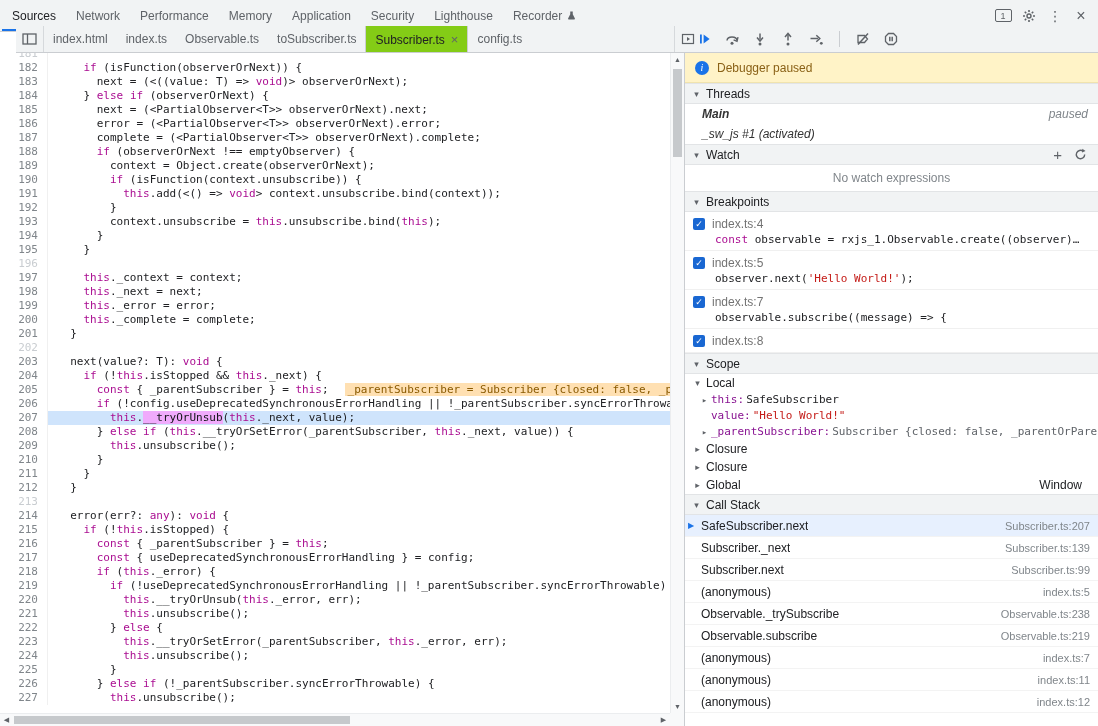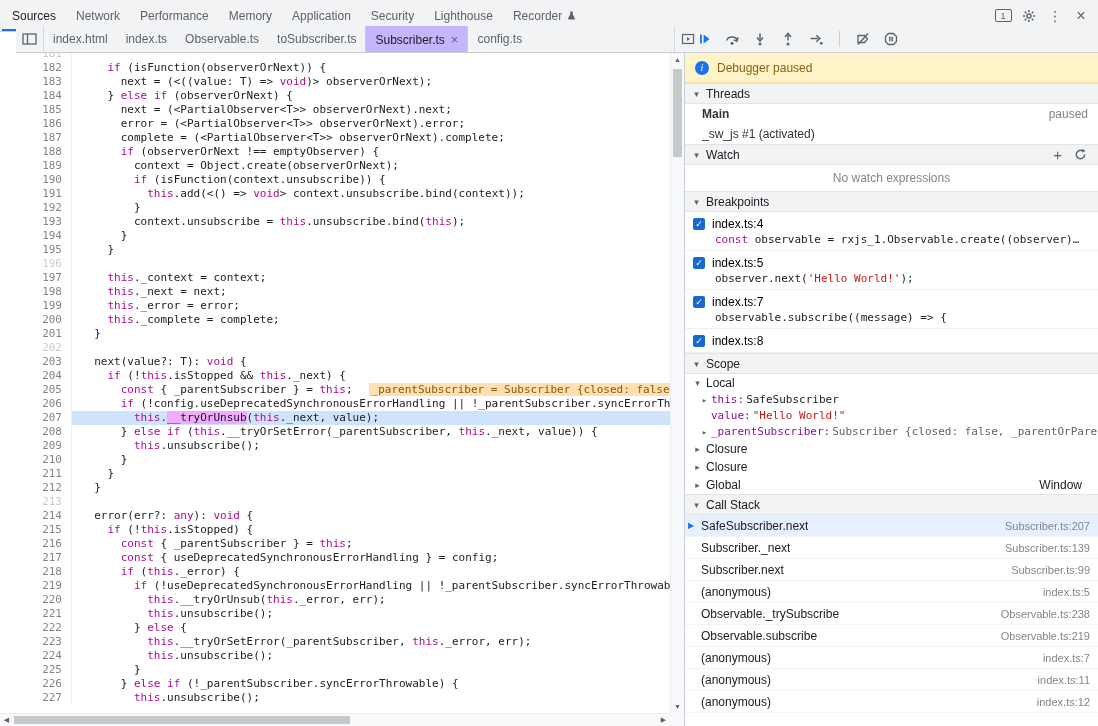--- a/index.html
+++ b/index.html
@@ -19,28 +19,28 @@
     font-size:9px; color:#5f6368; display:flex; align-items:center; justify-content:center; padding:0 2px; }
   .kebab { font-size:14px; line-height:1; }
   .closex { font-size:16px; line-height:1; }
 
   
   .subbar { position:absolute; top:26px; left:16px; width:684px; height:27px; background:#f1f3f4;
     border-bottom:1px solid #cacdd1; display:flex; align-items:stretch; overflow:visible; z-index:3; }
   .nav-toggle { width:28px; display:flex; align-items:center; justify-content:center; border-right:1px solid #d6d9dc; }
   .file-tabs { display:flex; align-items:stretch; flex:1; overflow:hidden; }
   .file-tab { padding:0 9px; display:flex; align-items:center; gap:6px; color:#5f6368; white-space:nowrap; }
-  .file-tab.active { background:#c4b5fd; border-left:1px solid #cacdd1; border-right:1px solid #cacdd1;
+  .file-tab.active { background:#84cc16; border-left:1px solid #cacdd1; border-right:1px solid #cacdd1;
     color:#202124; margin-bottom:-1px; }
   .tab-close { font-size:13px; color:#5f6368; line-height:1; }
   .subbar-right { width:26px; display:flex; align-items:center; justify-content:center; border-left:1px solid #d6d9dc; }
 
   
   .editor { position:absolute; top:53px; left:0; width:684px; height:673px; background:#fff; }
-  .code-area { position:absolute; left:0; top:0; right:14px; bottom:13px; overflow:hidden;margin-left:24px; }
+  .code-area { position:absolute; left:0; top:0; right:14px; bottom:13px; overflow:hidden; }
   #code-lines { margin-top:-6px; }
   .cline { display:flex; height:14px; line-height:14px; font-family:"DejaVu Sans Mono", monospace;
     font-size:11px; white-space:pre; }
   .ln { width:48px; min-width:48px; text-align:right; padding-right:9px; color:#80868b;
     background:#fff; border-right:1px solid #f0f0f0; }
   .ln.dim { color:#c9cdd1; }
   .ct { flex:1; padding-left:9px; overflow:hidden; color:#202124; }
   .cline.cur .ct { background:#cfe4fc; }
   .tk-k { color:#aa0d91; }
   .tk-p { color:#202124; }
@@ -74,31 +74,31 @@
     font-size:10px; font-family:"Liberation Serif", serif; font-style:italic;
     display:flex; align-items:center; justify-content:center; }
   .banner-text { color:#8a6116; }
 
   .sec-h { height:21px; background:#f1f3f4; border-top:1px solid #e2e4e6; border-bottom:1px solid #e2e4e6;
     display:flex; align-items:center; gap:5px; padding:0 7px; color:#202124; }
   .tri { font-size:9px; color:#5f6368; width:9px; text-align:center; }
   .sec-sp { margin-left:auto; display:flex; align-items:center; gap:12px; padding-right:4px; }
   .plus-ic { font-size:15px; color:#5f6368; line-height:1; }
 
-  .thread-row { height:20px; display:flex; align-items:center; padding:0 10px 0 17px; }
+  .thread-row { height:20px; display:flex; align-items:center; padding:0 10px 0 17px;font-style:italic; }
   .thread-row.active .th-name { font-weight:bold; }
   .thread-status { margin-left:auto; color:#80868b; }
 
   .watch-empty { height:26px; display:flex; align-items:center; justify-content:center; color:#80868b; }
 
   .bp-item { padding:4px 8px 3px 8px; border-bottom:1px solid #f0f0f0; }
   .bp-top { display:flex; align-items:center; gap:7px; height:16px; }
   .bp-check { width:12px; height:12px; min-width:12px; background:#1967d2; border-radius:2px; color:#fff;
     font-size:9px; display:flex; align-items:center; justify-content:center; }
-  .bp-loc { color:#000000; }
+  .bp-loc { color:#737373; }
   .bp-snippet { margin-left:22px; height:15px; line-height:15px; font-family:"DejaVu Sans Mono", monospace;
     font-size:11px; color:#444; white-space:nowrap; overflow:hidden; text-overflow:ellipsis; }
 
   .scope-group { height:18px; display:flex; align-items:center; gap:4px; padding:0 16px 0 8px; color:#202124; }
   .sg-right { margin-left:auto; color:#202124; }
   .scope-item { height:16px; line-height:16px; display:flex; align-items:center; gap:2px; padding-left:15px;
     font-family:"DejaVu Sans Mono", monospace; font-size:11px; white-space:nowrap; overflow:hidden; }
   .sv-key { color:#881391; }
   .sv-val { color:#202124; }
   .sv-str { color:#c41a16; }

